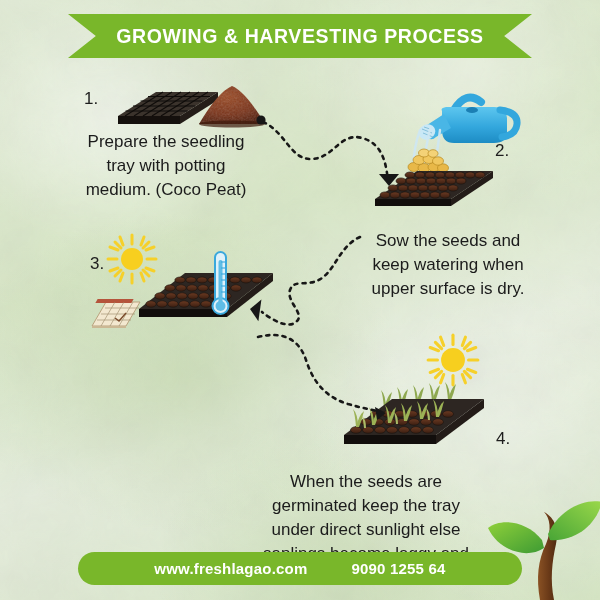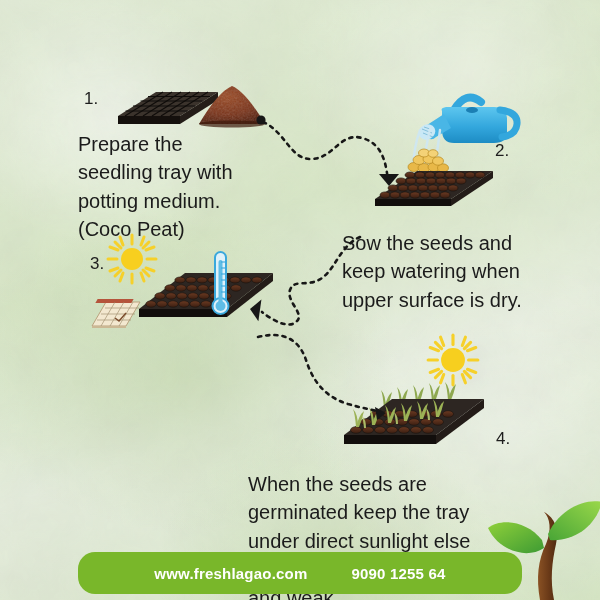--- a/index.html
+++ b/index.html
@@ -31,27 +31,27 @@
   .ribbon-title{
     color:#fff;font-size:19.5px;font-weight:bold;letter-spacing:.6px;
     text-align:center;white-space:nowrap;
   }
 
   
   .num{position:absolute;font-size:17px;color:#1d1d1d;font-weight:normal;}
 
   
   .cap{
-    position:absolute;color:#1b1b1b;font-size:20px;line-height:1.42;
-    text-align:left;
+    position:absolute;color:#1b1b1b;font-size:17px;line-height:1.42;
+    text-align:center;
   }
 
   
   .footer{
-    position:absolute;left:78px;top:552px;width:444px;height:42px;
+    position:absolute;left:78px;top:552px;width:444px;height:33px;
     background:#79b72a;border-radius:17px;
     display:flex;align-items:center;justify-content:center;gap:44px;
   }
   .footer span{color:#fff;font-size:15px;font-weight:bold;letter-spacing:.2px;}
 
   svg{display:block;overflow:visible;}
   .arrowlayer{position:absolute;left:0;top:0;width:600px;height:600px;pointer-events:none;}
 </style>
 </head>
 <body>
@@ -72,20 +72,23 @@
         <feColorMatrix type="saturate" values="0.2"></feColorMatrix>
         <feComponentTransfer>
             <feFuncA type="linear" slope="0.26"></feFuncA>
           </feComponentTransfer>
       </filter>
     </defs>
     <rect width="600" height="600" filter="url(#grain)" opacity="0.5"></rect>
     <rect width="600" height="600" filter="url(#grain2)" opacity="0.55"></rect>
   </svg>
 
+  <div class="ribbon">
+    <div class="ribbon-title">GROWING &amp; HARVESTING PROCESS</div>
+  </div>
 
   <div class="num" style="left:84px;top:89px;">1.</div>
 
   <svg style="position:absolute;left:116px;top:86px;" width="104" height="44" viewBox="0 0 104 44">
     <g>
       <polygon points="2,30 40,6 102,6 64,30" fill="#3b332c"></polygon>
       <polygon points="2,30 64,30 64,38 2,38" fill="#15100d"></polygon>
       <polygon points="64,30 102,6 102,14 64,38" fill="#241d18"></polygon>
       <g stroke="#0d0a08" stroke-width="1.1" opacity=".95">
         <line x1="9" y1="30" x2="47" y2="6"></line>
@@ -229,21 +232,21 @@
           <ellipse cx="69" cy="12" rx="5" ry="3"></ellipse>
             <ellipse cx="79" cy="12" rx="5" ry="3"></ellipse>
             <ellipse cx="89" cy="12" rx="5" ry="3"></ellipse>
           <ellipse cx="99" cy="12" rx="5" ry="3"></ellipse>
             <ellipse cx="109" cy="12" rx="5" ry="3"></ellipse>
         </g>
       </g>
     </g>
   </svg>
 
-  <div class="cap" style="left:342px;top:229px;width:180px;">Sow the seeds and keep watering when upper surface is dry.</div>
+  <div class="cap" style="left:358px;top:229px;width:180px;">Sow the seeds and keep watering when upper surface is dry.</div>
 
   <div class="num" style="left:90px;top:254px;">3.</div>
 
   <svg style="position:absolute;left:104px;top:231px;" width="56" height="56" viewBox="0 0 56 56">
     <g stroke="#f6d029" stroke-width="3" stroke-linecap="round">
       <line x1="28" y1="4" x2="28" y2="13"></line>
         <line x1="28" y1="43" x2="28" y2="52"></line>
       <line x1="4" y1="28" x2="13" y2="28"></line>
         <line x1="43" y1="28" x2="52" y2="28"></line>
       <line x1="11" y1="11" x2="17" y2="17"></line>

